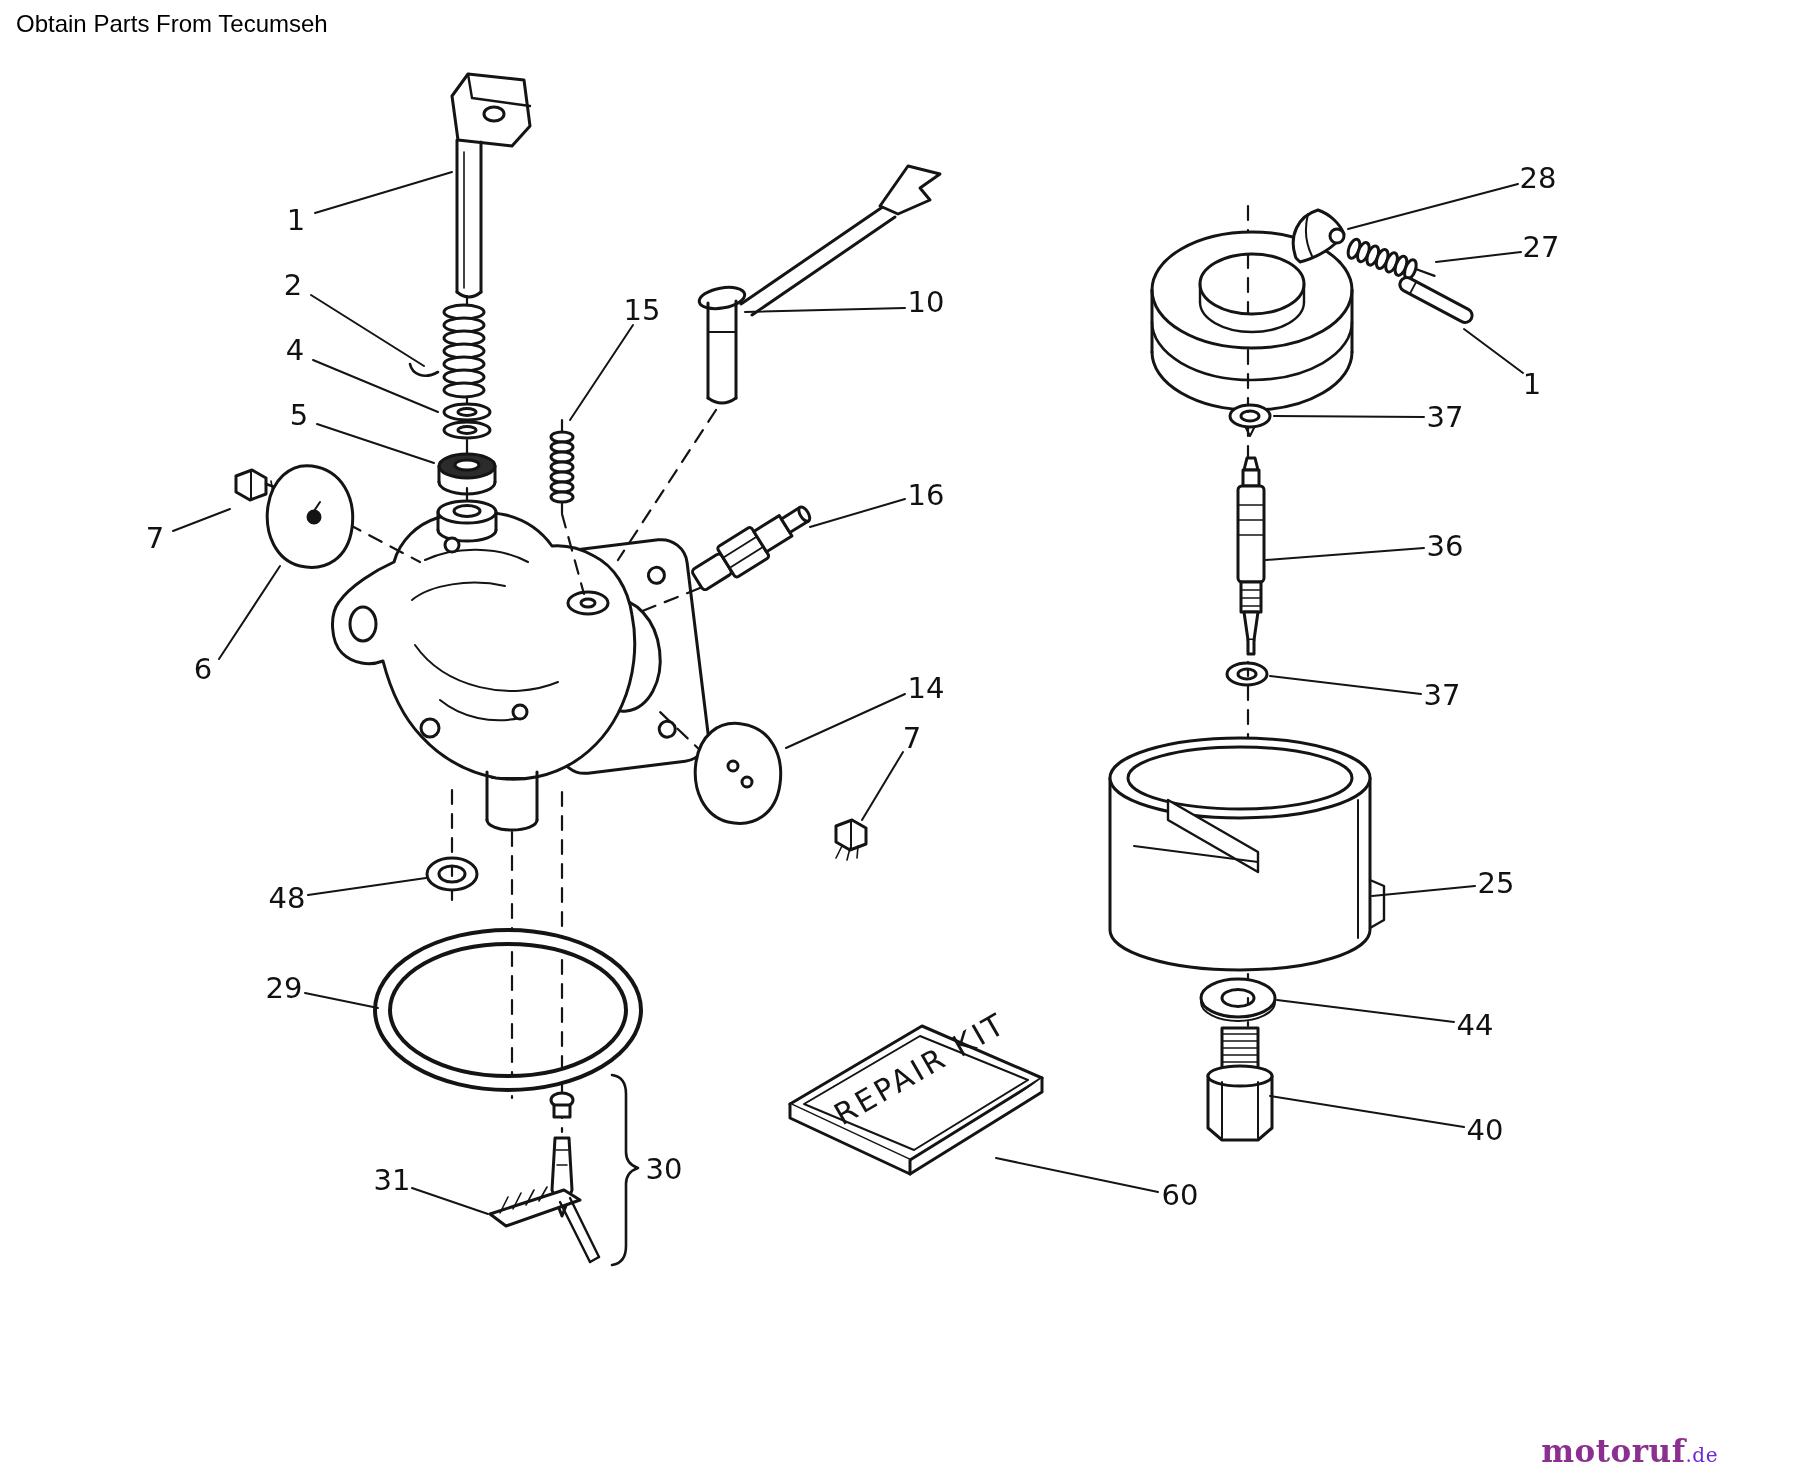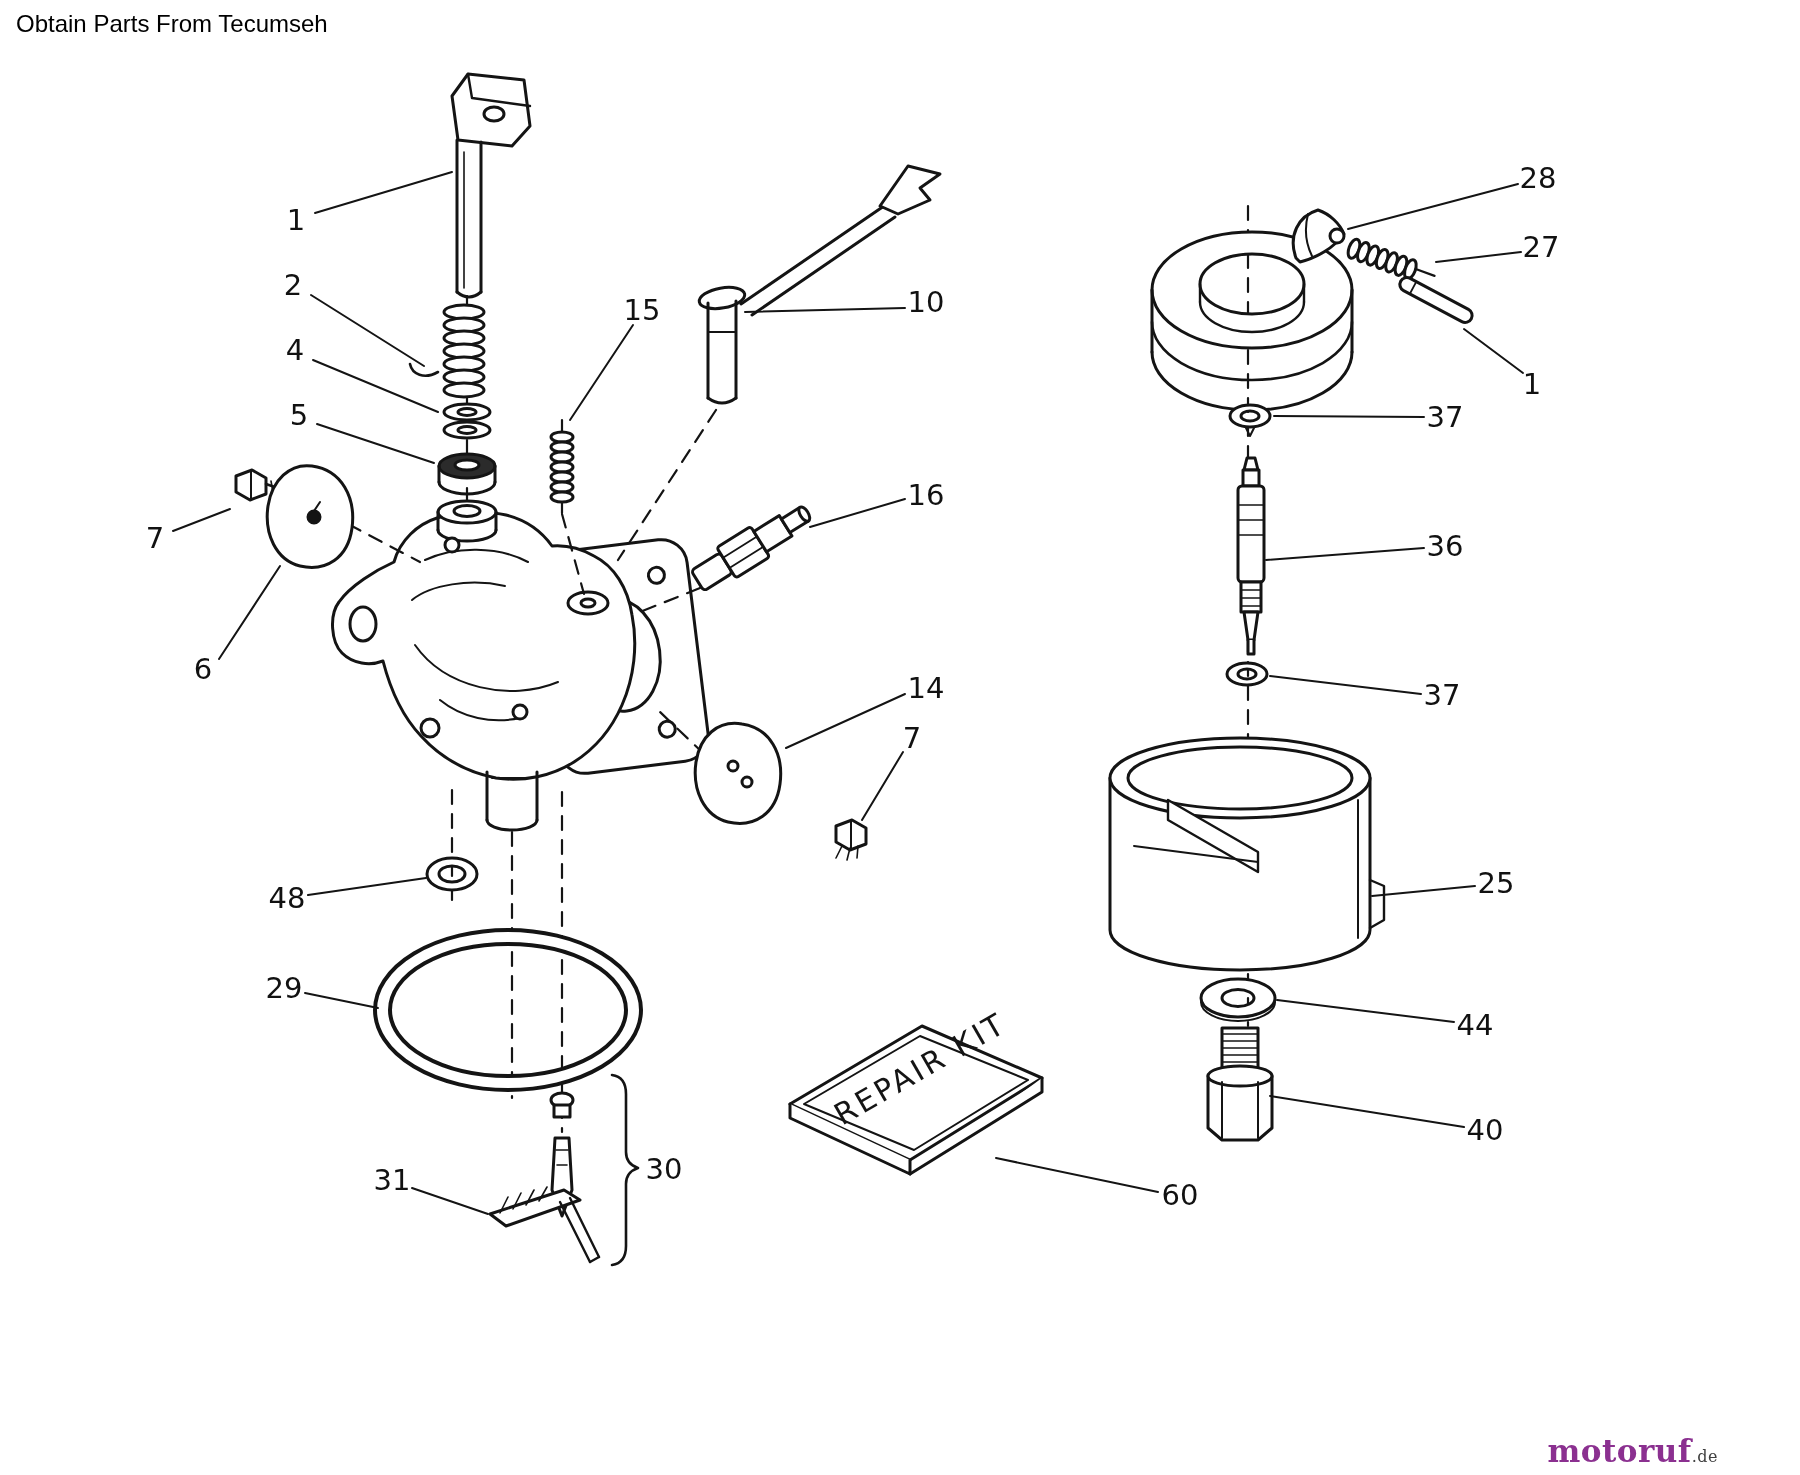--- a/index.html
+++ b/index.html
@@ -1,21 +1,21 @@
 <!DOCTYPE html>
 <html><head>
 <meta charset="utf-8">
 <style>
   html,body{margin:0;padding:0;background:#ffffff;}
   .page{position:relative;width:1728px;height:1475px;background:#ffffff;overflow:hidden;
         font-family:"Liberation Sans",sans-serif;border-radius:11px;}
   .title{position:absolute;top:10px;left:16px;font-size:24px;color:#000;}
   .watermark{position:absolute;right:10px;bottom:6px;font-family:"DejaVu Serif",serif;
              font-weight:bold;font-size:31px;color:#8b3090;letter-spacing:0.5px;}
-  .watermark .tld{font-size:16px;color:#404040;font-weight:normal;}
+  .watermark .tld{font-size:20px;color:#6d28d9;font-weight:normal;}
   svg{position:absolute;left:0;top:0;}
   text.callout{font-family:"DejaVu Sans",sans-serif;font-size:29px;fill:#111;}
   text.kit{font-family:"DejaVu Sans",sans-serif;font-size:30px;letter-spacing:3px;fill:#141414;}
 </style>
 </head>
 <body>
 
 <div class="page">
   <div class="title">Obtain Parts From Tecumseh</div>
 

